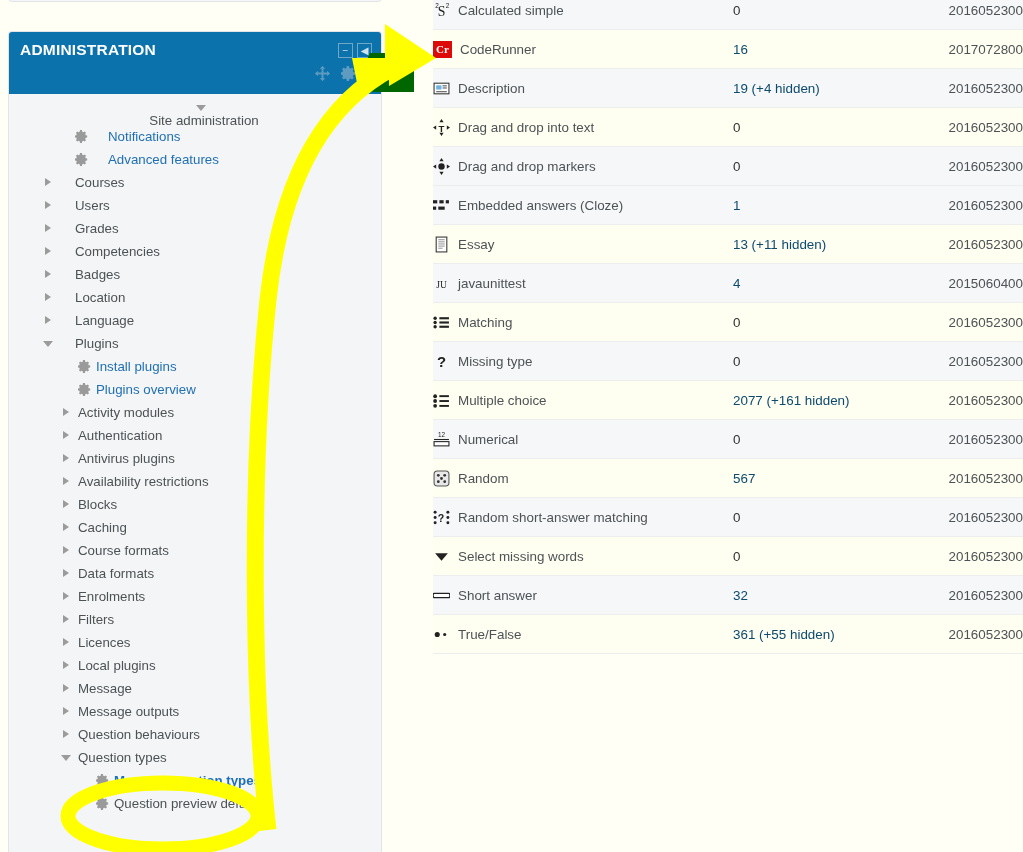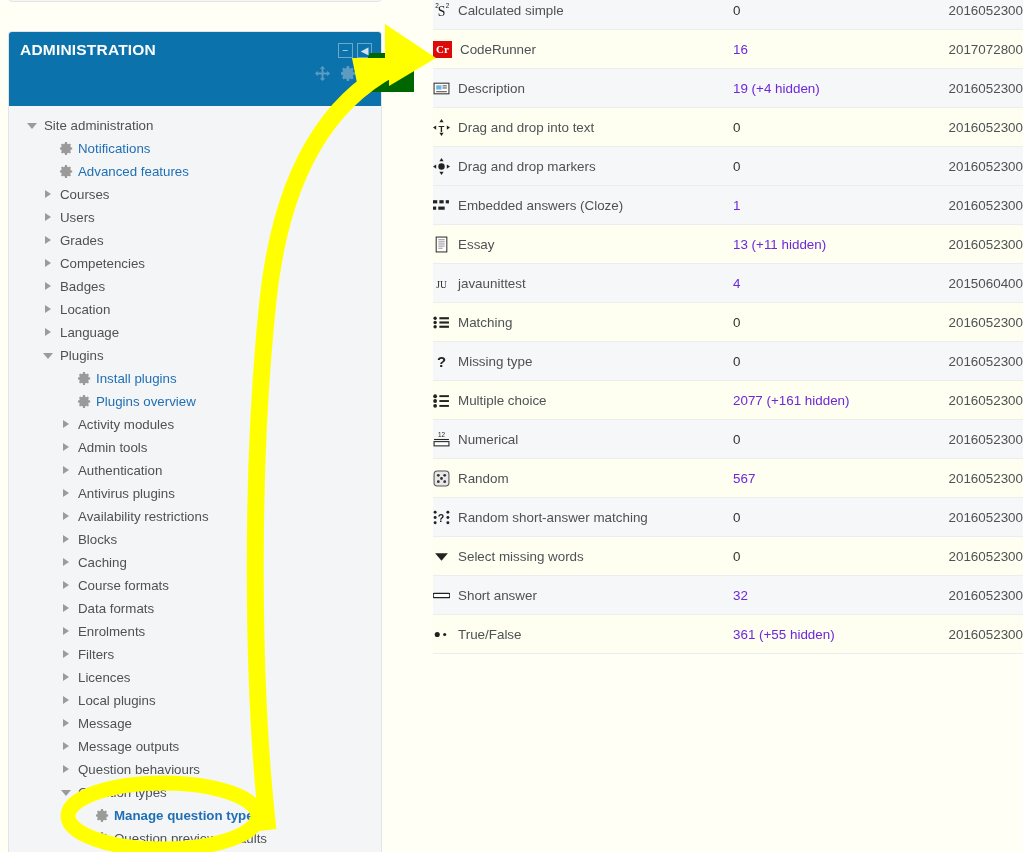--- a/index.html
+++ b/index.html
@@ -21,21 +21,21 @@
     background:#f4f5f6;
     border:1px solid #e3e4e6;
     border-radius:4px;
     box-sizing:border-box;
   }
   #block-above{top:-22px;height:24px;background:#f4f5f6;}
   #admin-block{top:31px;height:830px;border-bottom:none;overflow:hidden;}
 
   .block-header{
     background:#0b72ab;
-    height:74px;position:relative;
+    height:62px;position:relative;
     padding:0;
   }
   .block-title{
     position:absolute;left:11px;top:9px;
     color:#ffffff;font-weight:bold;font-size:15.5px;
     letter-spacing:.2px;
   }
   .header-btns{position:absolute;right:9px;top:11px;display:flex;gap:4px;}
   .hbtn{
     width:15px;height:15px;
@@ -74,22 +74,22 @@
     border-top:6px solid #9b9b9b;
     border-left:5px solid transparent;border-right:5px solid transparent;
   }
   .twisty.none::before{content:none;}
   .gear-ico{width:13px;height:13px;margin-right:5px;flex:none;fill:#9a9a9a;}
   .node-label{font-size:13.3px;color:#4d5255;}
   .node-label.link{color:#1f6fb4;}
   .node-label.hl{color:#1f6fb4;font-weight:bold;}
 
   
-  .lvl0{padding-left:18px;}
-  .lvl1{padding-left:34px;}
+  .lvl0{padding-left:18px;flex-direction:column;}
+  .lvl1{padding-left:34px;gap:15px;}
   .lvl2{padding-left:52px;}
   .lvl3{padding-left:70px;}
 
   
   #right-panel{
     position:absolute;left:390px;top:0;width:633px;height:852px;
     background:#fffff5;
   }
   table.qtypes{
     position:absolute;left:43px;top:-10px;
@@ -98,21 +98,21 @@
   table.qtypes td{
     height:38px;padding:0;vertical-align:middle;
     border-top:1px solid #eceded;border-bottom:1px solid #eceded;
     font-size:13.4px;
   }
   tr.odd td{background:#f6f7f8;}
   tr.even td{background:#fffff1;}
   td.c-name{padding-left:10px;color:#4d5255;}
   td.c-count{width:155px;padding-left:0;}
   td.c-ver{width:135px;text-align:right;padding-right:14px;color:#4d5255;}
-  .lnk{color:#6d28d9;text-align:right;}
+  .lnk{color:#0c4a6e;text-align:right;}
   .name-wrap{display:flex;align-items:center;gap:8px;}
   .qicon{width:17px;height:17px;flex:none;display:block;}
   .cr-badge{
     width:19px;height:17px;background:#dd0a0a;color:#fff;
     font-size:11px;font-weight:bold;line-height:17px;text-align:center;
     font-family:"Liberation Serif",serif;flex:none;
   }
 
   
   #annotations{position:absolute;left:0;top:0;width:1023px;height:852px;pointer-events:none;}
@@ -209,24 +209,20 @@
             <path d="M8 5.2a2.8 2.8 0 100 5.6 2.8 2.8 0 000-5.6zm7 4.1V6.7l-1.9-.3a5.2 5.2 0 00-.6-1.4l1.1-1.5-1.8-1.8-1.5 1.1a5.2 5.2 0 00-1.4-.6L8.6 0H6.1l-.3 2.2a5.2 5.2 0 00-1.4.6L2.9 1.7 1.1 3.5l1.1 1.5a5.2 5.2 0 00-.6 1.4L0 6.7v2.6l1.6.3c.1.5.3 1 .6 1.4l-1.1 1.5 1.8 1.8 1.5-1.1c.4.3.9.5 1.4.6l.3 2.2h2.5l.3-2.2c.5-.1 1-.3 1.4-.6l1.5 1.1 1.8-1.8-1.1-1.5c.3-.4.5-.9.6-1.4z"></path>
           </svg>
           <span class="node-label link">Plugins overview</span>
         </li>
         <li class="node lvl2">
           <span class="twisty closed"></span>
           <span class="node-label">Activity modules</span>
         </li>
         <li class="node lvl2">
           <span class="twisty closed"></span>
-          <span class="node-label">Admin tools</span>
-        </li>
-        <li class="node lvl2">
-          <span class="twisty closed"></span>
           <span class="node-label">Authentication</span>
         </li>
         <li class="node lvl2">
           <span class="twisty closed"></span>
           <span class="node-label">Antivirus plugins</span>
         </li>
         <li class="node lvl2">
           <span class="twisty closed"></span>
           <span class="node-label">Availability restrictions</span>
         </li>

